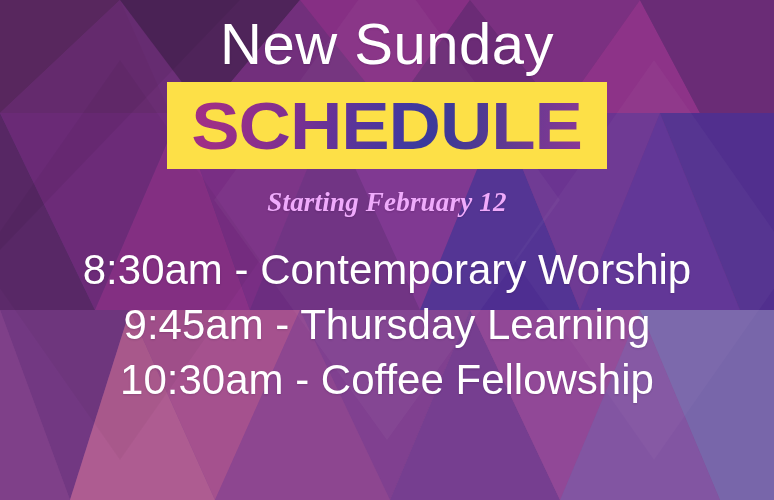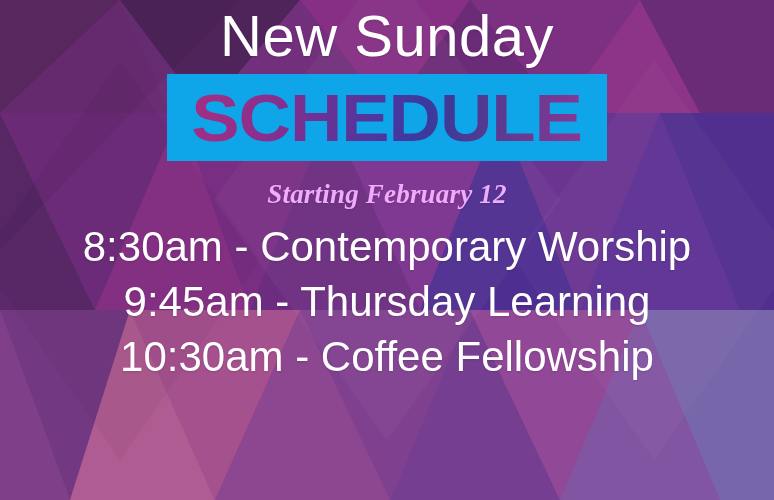--- a/index.html
+++ b/index.html
@@ -33,35 +33,35 @@
   .content {
     position: absolute;
     inset: 0;
     display: flex;
     flex-direction: column;
     align-items: center;
     text-align: center;
   }
 
   .title {
-    margin-top: 6px;
+    margin-top: 14px;
     font-size: 58px;
     line-height: 1.04;
     font-weight: 300;
     letter-spacing: 0.5px;
     color: #ffffff;
     font-family: "Liberation Sans", sans-serif;
     text-shadow: 0 1px 2px rgba(40,10,50,0.18);
   }
 
   .banner {
     margin-top: 8px;
     width: 440px;
     height: 87px;
-    background: #0ea5e9;
+    background: #fde047;
     display: flex;
     align-items: center;
     justify-content: center;
     box-shadow: 0 0 0 0 rgba(0,0,0,0);
   }
   .banner-word {
     font-family: "Liberation Sans", sans-serif;
     font-weight: 700;
     font-size: 66px;
     letter-spacing: -1px;
@@ -93,21 +93,21 @@
     font-family: "Liberation Serif", serif;
     font-style: italic;
     font-weight: 700;
     font-size: 27px;
     color: #f0abfc;
     letter-spacing: 0.2px;
     text-shadow: 0 1px 2px rgba(40,10,50,0.20);
   }
 
   .schedule {
-    margin-top: 9px;
+    margin-top: 24px;
     display: flex;
     flex-direction: column;
     align-items: center;
     gap: 0px;
     justify-content: flex-end;
   }
   .sched-line {
     font-family: "Liberation Sans", sans-serif;
     font-weight: 300;
     font-size: 42px;

